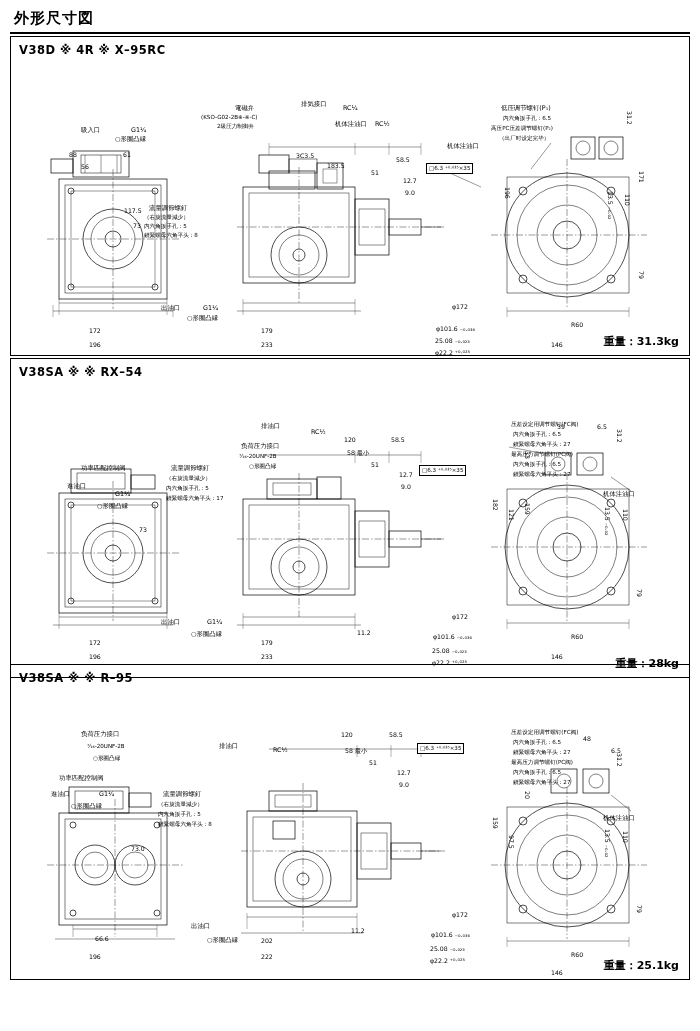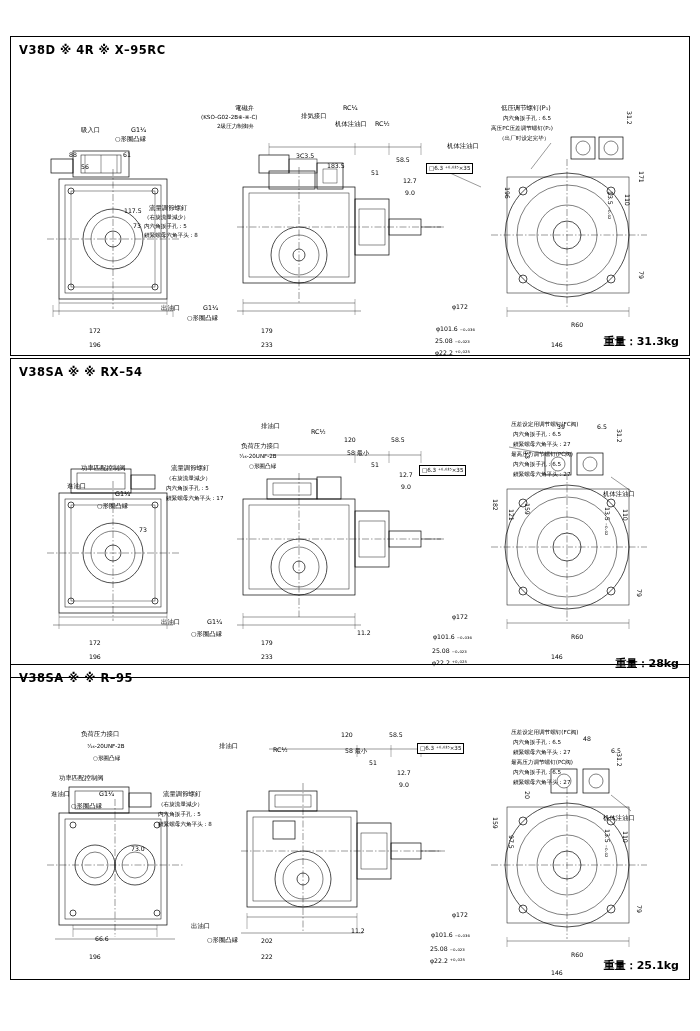--- a/index.html
+++ b/index.html
@@ -44,20 +44,23 @@
   .lbl.dim{font-size:6.2px;}
   .lbl.small{font-size:5.6px;}
   .lbl.box{border:1px solid #000;padding:1px 2px;background:#fff;}
   .lbl.vert{writing-mode:vertical-rl;text-orientation:mixed;}
 </style>
 </head>
 <body>
 
 <div class="page">
 
+  <div class="page-header">
+    <div class="title">外形尺寸図</div>
+  </div>
 
   <div class="panel" id="panel-0">
     <div class="panel-title">V38D ※ 4R ※ X–95RC</div>
     <div class="drawing">
       <svg width="680" height="276" viewBox="0 0 680 276">
         <g stroke="#000" fill="none" stroke-width="0.7">
 
           <rect x="48" y="120" width="108" height="120"></rect>
           <rect x="54" y="126" width="96" height="108" stroke-width="0.5"></rect>
           <rect x="60" y="132" width="84" height="96" stroke-width="0.4"></rect>
@@ -133,21 +136,21 @@
           <line x1="540" y1="84" x2="520" y2="110" stroke-width="0.4"></line>
         </g>
       </svg>
       <div class="labels">
           <div class="lbl " style="left: 70px; top: 68px;">吸入口</div>
           <div class="lbl " style="left: 120px; top: 68px;">G1¼</div>
           <div class="lbl " style="left: 104px; top: 77px;">○形圏凸縁</div>
           <div class="lbl " style="left: 224px; top: 46px;">電磁弁</div>
           <div class="lbl small" style="left: 190px; top: 55px;">(KSO-G02-2B※-※-C)</div>
           <div class="lbl small" style="left: 206px; top: 64px;">2級圧力制御弁</div>
-          <div class="lbl " style="left: 290px; top: 54px;">排気接口</div>
+          <div class="lbl " style="left: 290px; top: 42px;">排気接口</div>
           <div class="lbl " style="left: 332px; top: 46px;">RC¼</div>
           <div class="lbl " style="left: 324px; top: 62px;">机体注油口</div>
           <div class="lbl " style="left: 364px; top: 62px;">RC½</div>
           <div class="lbl dim" style="left: 58px; top: 92px;">88</div>
           <div class="lbl dim" style="left: 112px; top: 92px;">61</div>
           <div class="lbl dim" style="left: 70px; top: 104px;">56</div>
           <div class="lbl dim" style="left: 285px; top: 93px;">3C3.5</div>
           <div class="lbl dim" style="left: 316px; top: 103px;">183.5</div>
           <div class="lbl dim" style="left: 360px; top: 110px;">51</div>
           <div class="lbl dim" style="left: 385px; top: 97px;">58.5</div>

